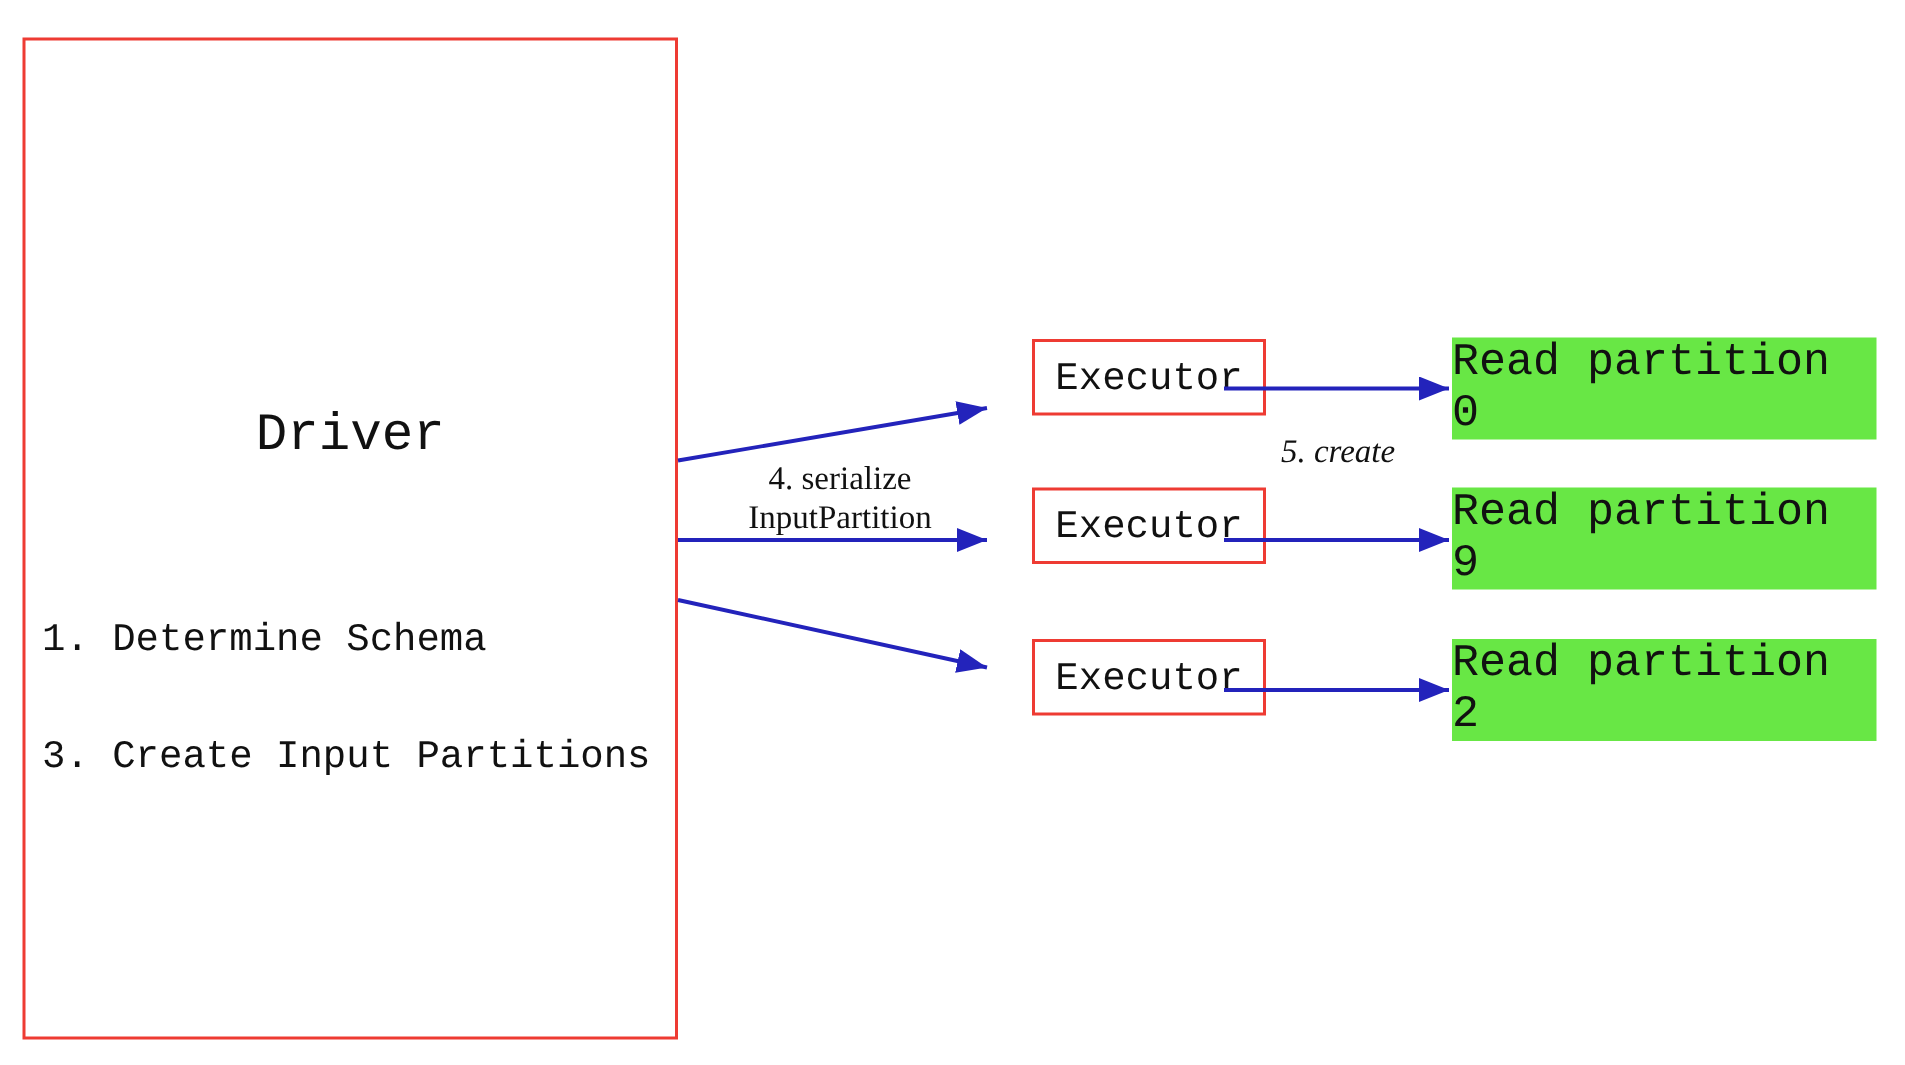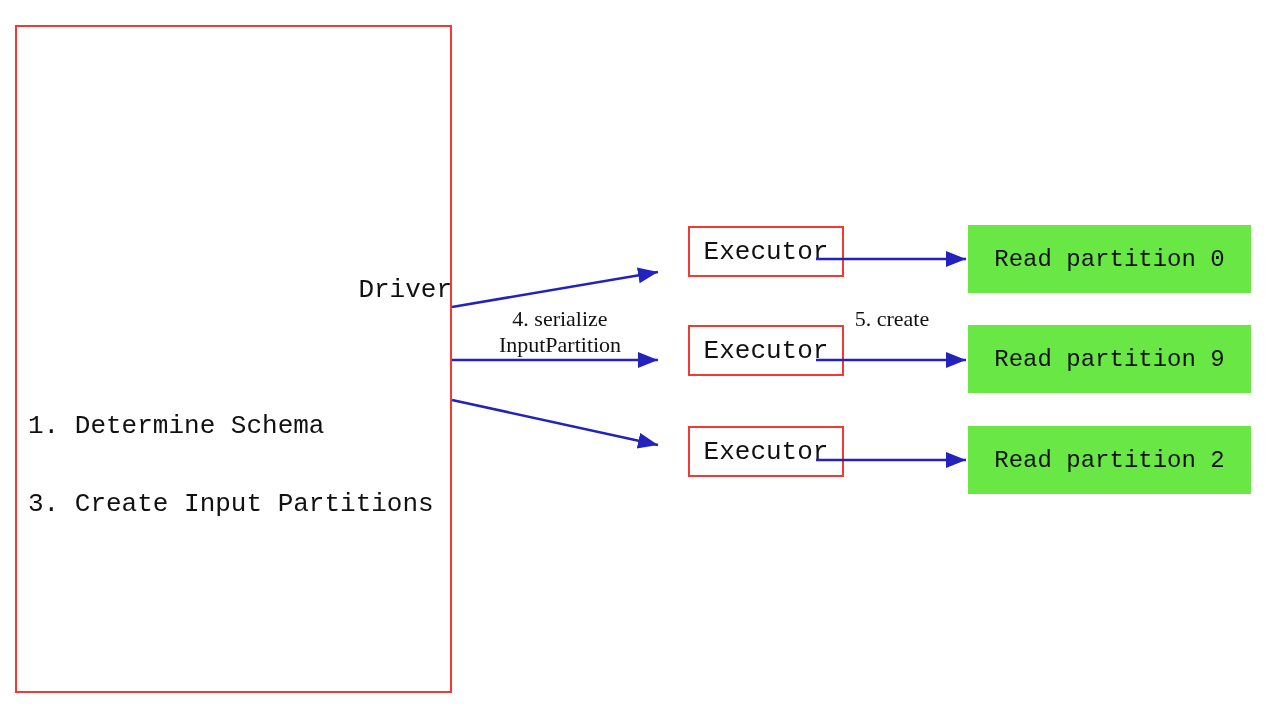--- a/index.html
+++ b/index.html
@@ -15,21 +15,21 @@
 
   .mono { font-family: "Liberation Mono", "DejaVu Sans Mono", monospace; color: var(--text-black); }
   .serif { font-family: "Liberation Serif", "DejaVu Serif", serif; color: var(--text-black); }
 
   .driver-box {
     position: absolute; left: 15px; top: 25px; width: 437px; height: 668px;
     border: 2px solid var(--box-red); background: var(--bg);
   }
   .driver-title {
     position: absolute; left: 15px; top: 277px; width: 437px;
-    text-align: right; font-size: 26px; line-height: 26px;
+    text-align: center; font-size: 35px; line-height: 26px;
   }
   .driver-steps {
     position: absolute; left: 28px; top: 361px; width: 420px;
     font-size: 26px; line-height: 26px; white-space: pre;
   }
   .driver-steps div { height: 26px; }
 
   .executor-box {
     position: absolute; left: 688px; width: 156px; height: 51px;
     border: 2px solid var(--box-red); background: var(--bg);
@@ -37,32 +37,32 @@
     font-size: 26px;
   }
   .exec-0 { top: 226px; }
   .exec-1 { top: 325px; }
   .exec-2 { top: 426px; }
 
   .partition-box {
     position: absolute; left: 968px; width: 283px; height: 68px;
     background: var(--partition-green);
     display: flex; align-items: center; justify-content: center;
-    font-size: 24px;
+    font-size: 30px;
   }
   .part-0 { top: 225px; }
   .part-1 { top: 325px; }
   .part-2 { top: 426px; }
 
   .edge-label {
     position: absolute; text-align: center;
     font-size: 22px; line-height: 26px;
   }
   .label-serialize { left: 455px; top: 306px; width: 210px; }
-  .label-reader   { left: 812px; top: 306px; width: 160px; }
+  .label-reader   { left: 812px; top: 288px; width: 160px; font-style: italic; }
 
   svg.arrows {
     position: absolute; left: 0; top: 0; width: 1270px; height: 710px;
     pointer-events: none;
   }
   svg.arrows line { stroke: var(--arrow-blue); stroke-width: 2.6px; }
   svg.arrows .arrowhead { fill: var(--arrow-blue); }
 </style>
 </head>
 <body>

